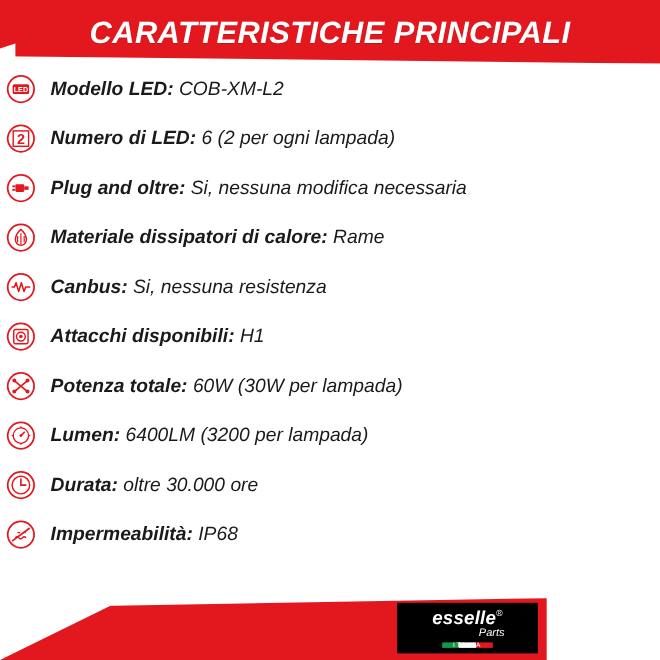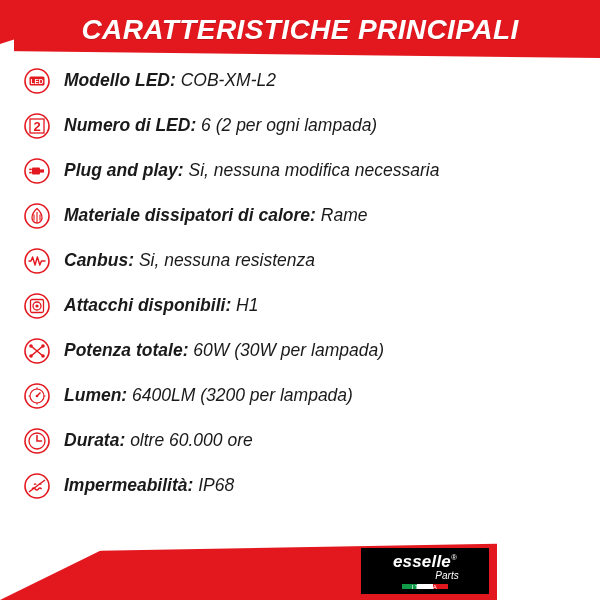--- a/index.html
+++ b/index.html
@@ -55,21 +55,21 @@
   
   .list {
     position: absolute;
     top: 58px; left: 0;
     width: 600px;
   }
   .row {
     display: flex;
     align-items: center;
     height: 45px;
-    padding-left: 22px;
+    padding-left: 4px;
   }
   .icon-wrap {
     width: 30px; height: 30px;
     flex: 0 0 30px;
     position: relative;
     display: flex;
     align-items: center;
     justify-content: center;
     margin-right: 12px;
   }
@@ -204,21 +204,21 @@
       <span class="icon-wrap">
         <svg width="28" height="28" viewBox="0 0 28 28">
           <circle cx="14" cy="14" r="12" fill="none" stroke="#e3181f" stroke-width="1.6"></circle>
           <rect x="9" y="10.5" width="8" height="7" rx="1" fill="#e3181f"></rect>
           <rect x="17" y="12.4" width="4" height="3.2" fill="#e3181f"></rect>
           <rect x="6.2" y="11.6" width="2.6" height="1.6" fill="#e3181f"></rect>
           <rect x="6.2" y="14.8" width="2.6" height="1.6" fill="#e3181f"></rect>
         </svg>
       </span>
       <span class="row-text">
-        <b>Plug and play:</b>
+        <b>Plug and oltre:</b>
         <span>Si, nessuna modifica necessaria</span>
       </span>
     </div>
 
     <div class="row">
       <span class="icon-wrap">
         <svg width="28" height="28" viewBox="0 0 28 28">
           <circle cx="14" cy="14" r="12" fill="none" stroke="#e3181f" stroke-width="1.6"></circle>
           <path d="M14 6.5 C10 10 9 13 9 16 a5 5 0 0 0 10 0 c0 -3 -1 -6 -5 -9.5 z" fill="none" stroke="#e3181f" stroke-width="1.3"></path>
           <path d="M14 10 v10 M11 12.5 v6 M17 12.5 v6" stroke="#e3181f" stroke-width="1.1" fill="none"></path>
@@ -294,21 +294,21 @@
     <div class="row">
       <span class="icon-wrap">
         <svg width="28" height="28" viewBox="0 0 28 28">
           <circle cx="14" cy="14" r="12" fill="none" stroke="#e3181f" stroke-width="1.6"></circle>
           <circle cx="14" cy="14" r="8" fill="none" stroke="#e3181f" stroke-width="1.3"></circle>
           <path d="M14 8.5 V14 H18.5" stroke="#e3181f" stroke-width="1.5" fill="none" stroke-linecap="round"></path>
         </svg>
       </span>
       <span class="row-text">
         <b>Durata:</b>
-        <span>oltre 60.000 ore</span>
+        <span>oltre 30.000 ore</span>
       </span>
     </div>
 
     <div class="row">
       <span class="icon-wrap">
         <svg width="28" height="28" viewBox="0 0 28 28">
           <circle cx="14" cy="14" r="12" fill="none" stroke="#e3181f" stroke-width="1.6"></circle>
           <path d="M9 17 q1.6 -2 3.2 0 t3.2 0 t3.2 0" fill="none" stroke="#e3181f" stroke-width="1.3"></path>
           <path d="M11 12.6 q1.1 -1.4 2.2 0 M16 12.6 q1.1 -1.4 2.2 0" fill="none" stroke="#e3181f" stroke-width="1.2"></path>
           <path d="M6 20 L22 8" stroke="#e3181f" stroke-width="1.5"></path>

